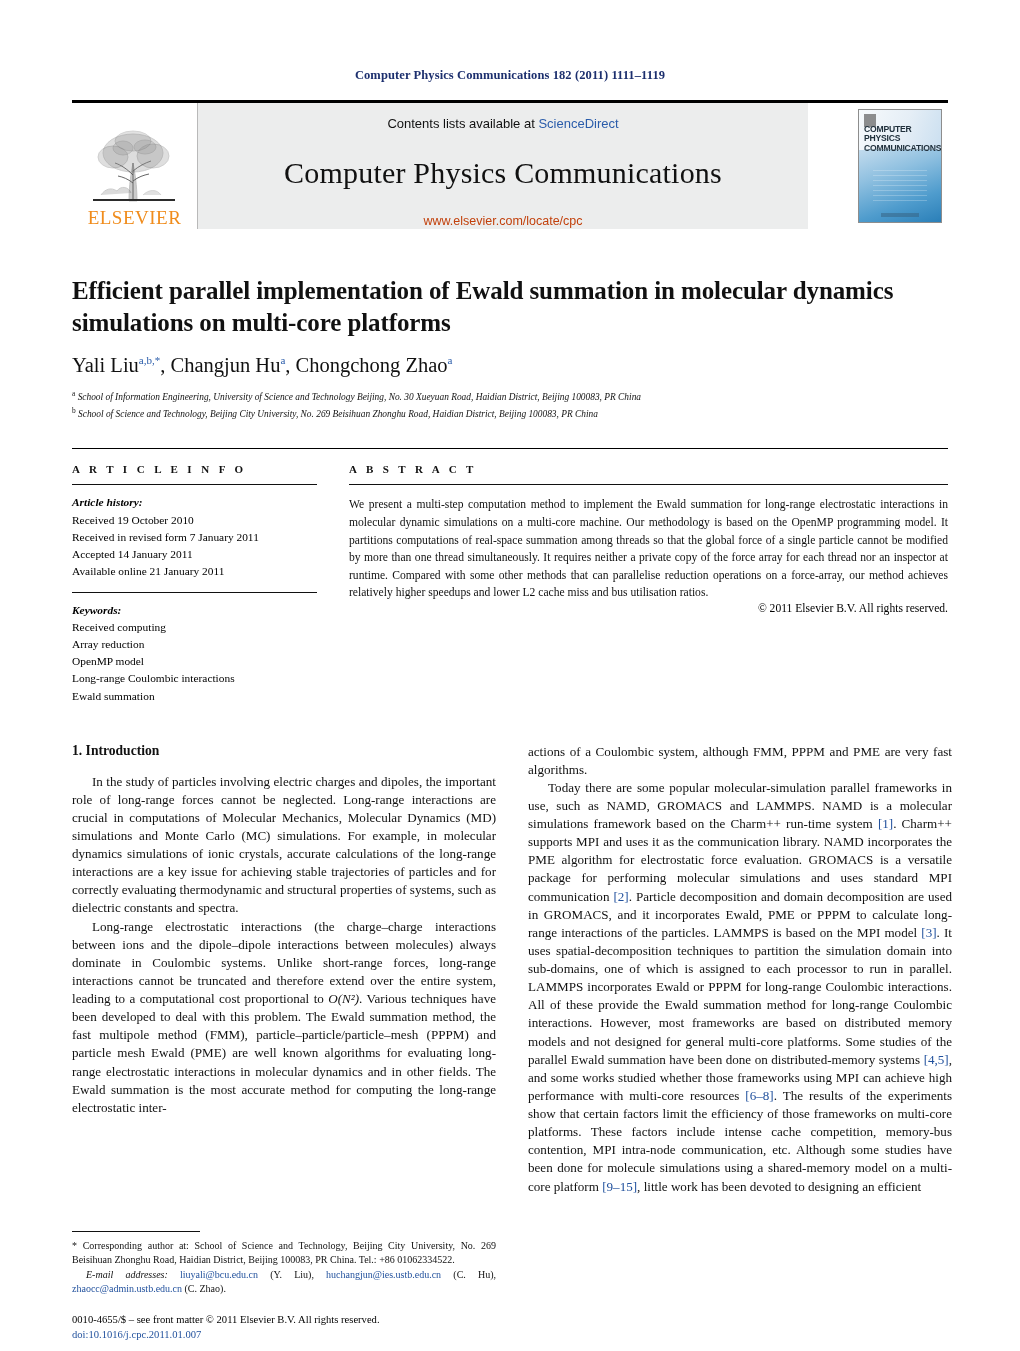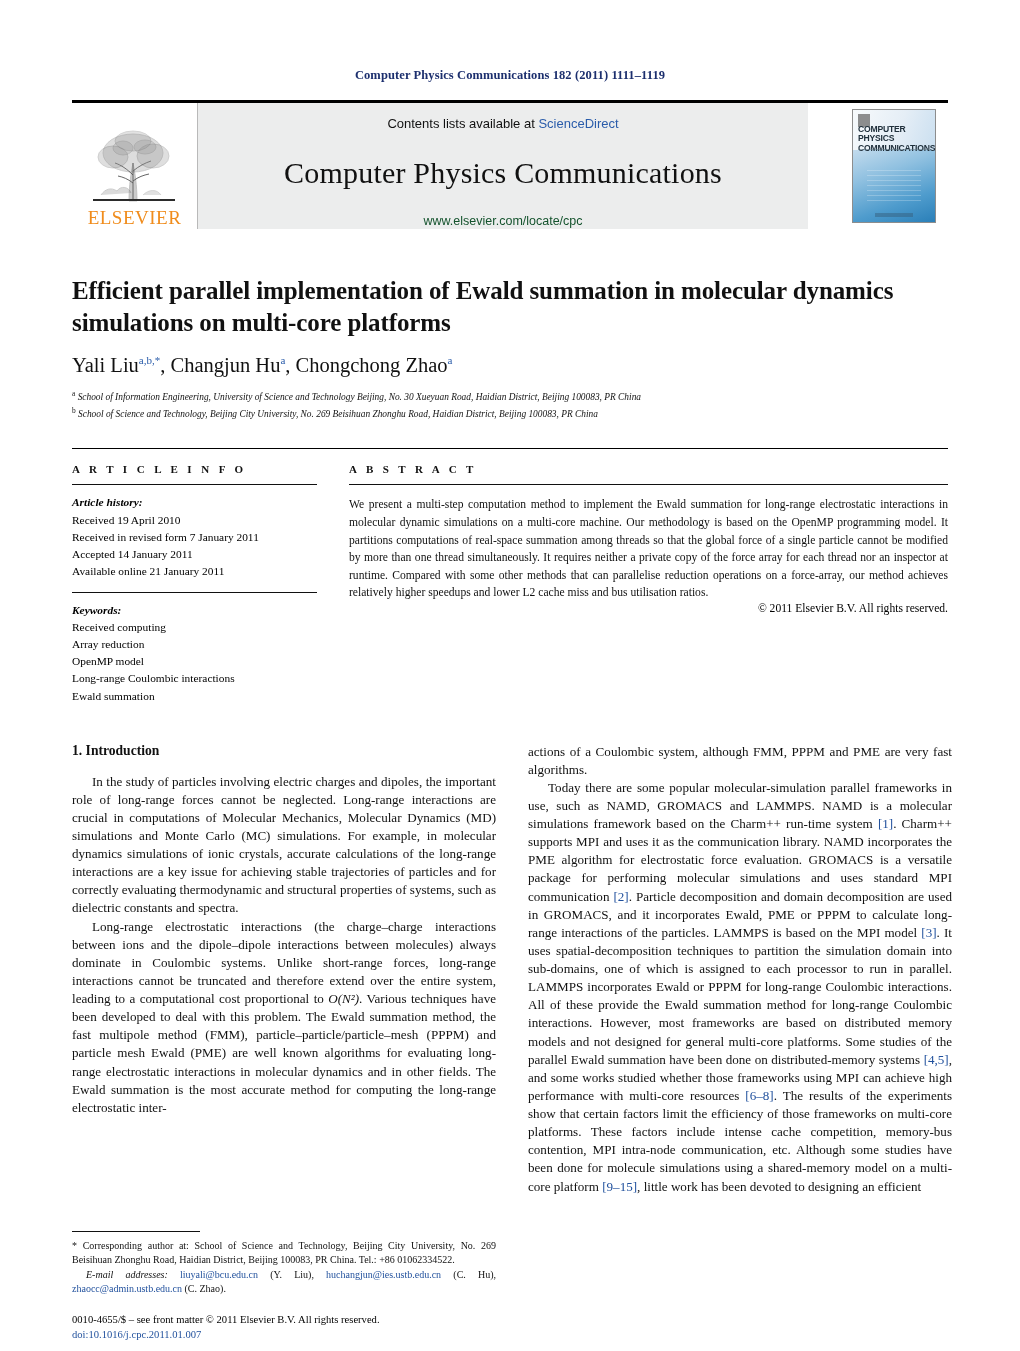--- a/index.html
+++ b/index.html
@@ -84,27 +84,28 @@
   }
   .journal-title {
     font-family: "Liberation Serif", serif;
     font-size: 30px;
     color: #111;
     letter-spacing: .2px;
   }
   .journal-url {
     font-size: 12.5px;
     font-family: "Liberation Sans", sans-serif;
-    color: #14532d;
+    color: #c2410c;
   }
   .banner-cover {
     width: 96px;
     flex: 0 0 96px;
     display: flex;
     align-items: center;
+    justify-content: center;
     margin-left: 44px;
   }
   .cover-img {
     width: 82px;
     height: 112px;
     border: 1px solid #8d8d8d;
     position: relative;
     overflow: hidden;
     background: linear-gradient(160deg,#eef4fa 0%, #cfe2f1 22%, #8fc0e0 52%, #4f9ccd 78%, #2a7fb8 100%);
   }
@@ -329,21 +330,21 @@
     </div>
   </div>
 
   <div class="info-abstract">
 
     <div class="col-info">
       <div class="sec-head">A R T I C L E    I N F O</div>
       <div class="rule"></div>
       <div class="info-group">
         <div class="lbl">Article history:</div>
-        <div>Received 19 April 2010</div>
+        <div>Received 19 October 2010</div>
         <div>Received in revised form 7 January 2011</div>
         <div>Accepted 14 January 2011</div>
         <div>Available online 21 January 2011</div>
       </div>
       <div class="info-sep"></div>
       <div class="info-group">
         <div class="lbl">Keywords:</div>
         <div>Received computing</div>
         <div>Array reduction</div>
         <div>OpenMP model</div>

